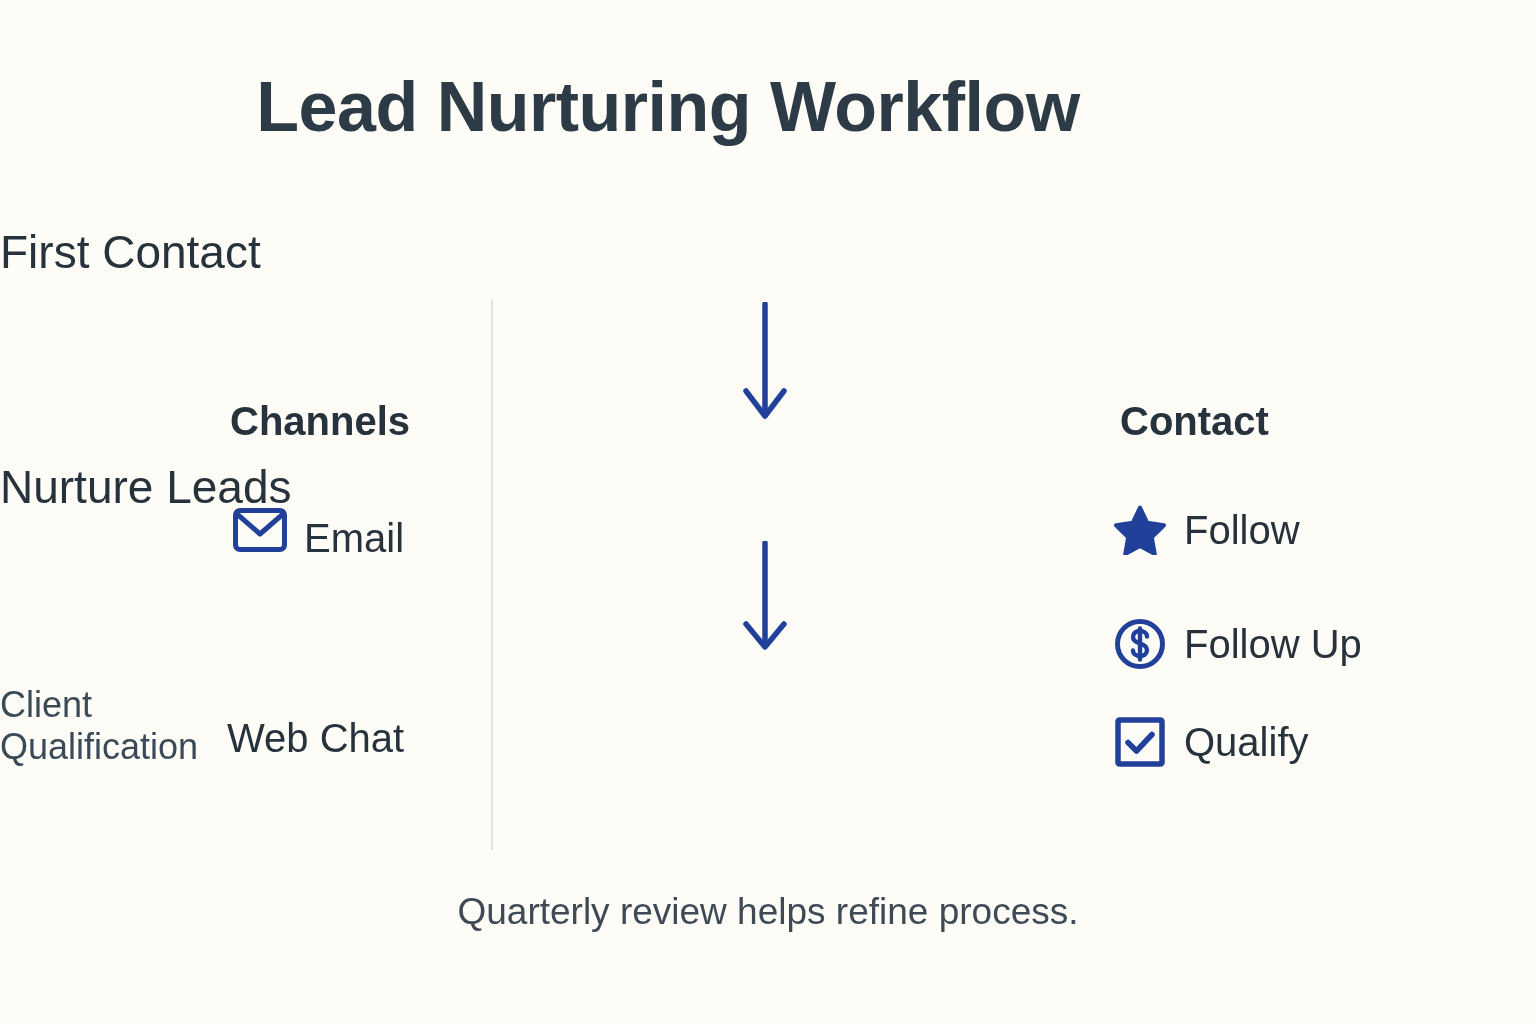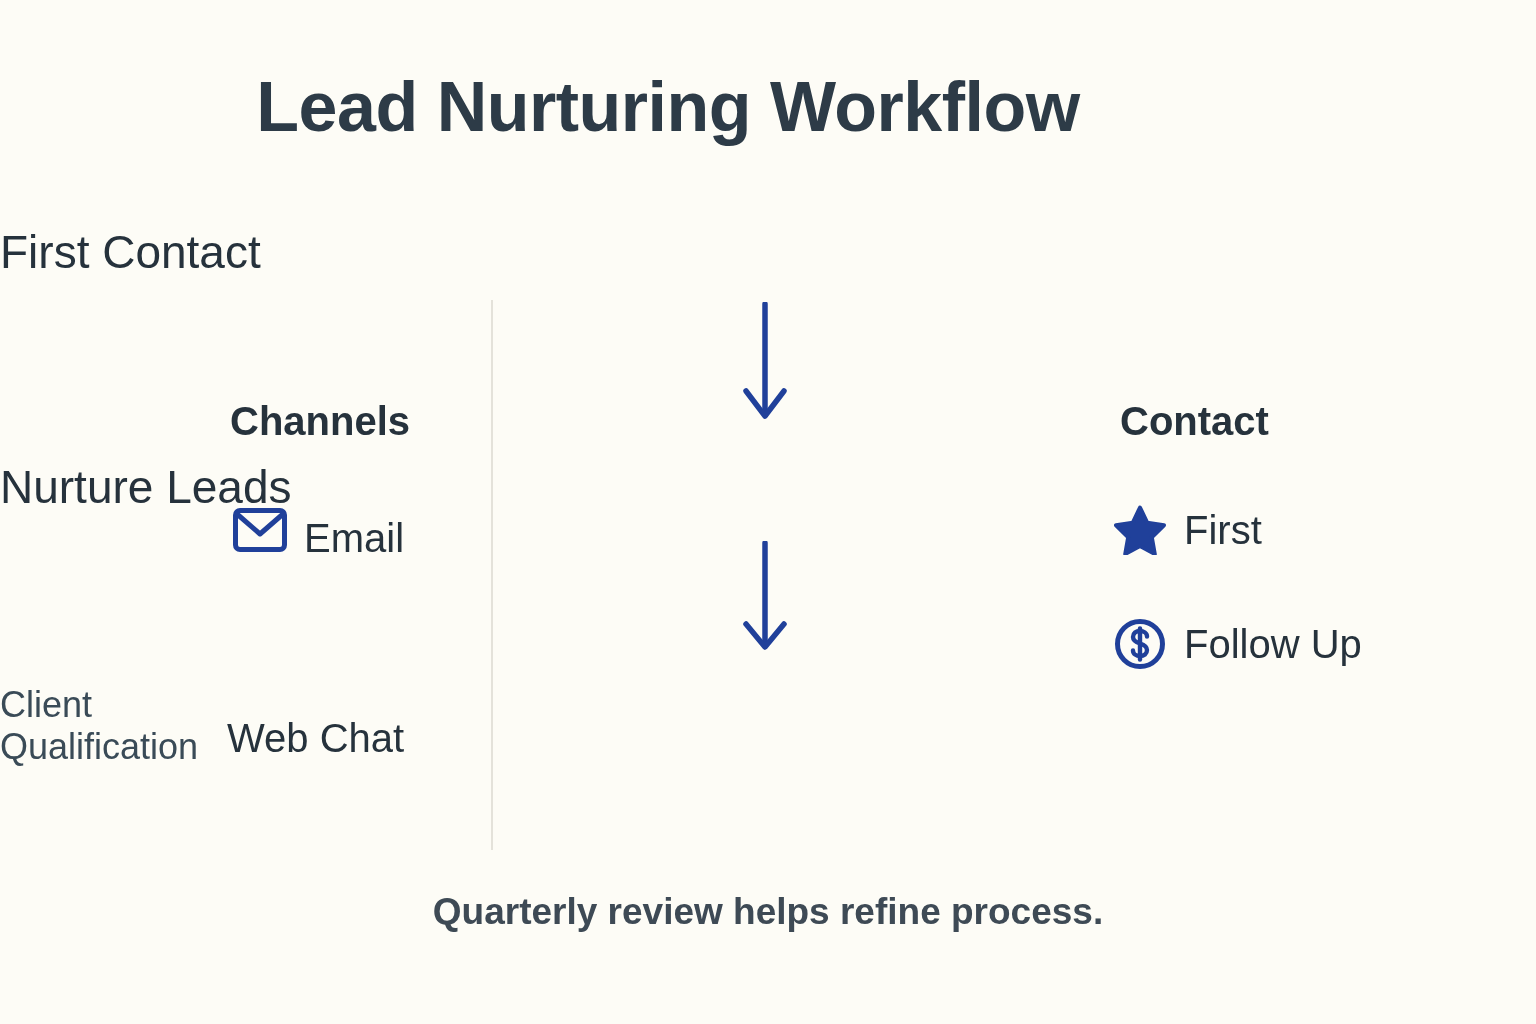--- a/index.html
+++ b/index.html
@@ -115,21 +115,21 @@
   .flow-arrow svg { display: block; width: 60px; height: 100%; }
 
   
   .footer {
     position: absolute;
     left: 0;
     top: 893px;
     width: 1536px;
     text-align: center;
     font-size: 37px;
-    font-weight: 700;
+    font-weight: 400;
     color: #3e4a55;
     line-height: 1;
     white-space: nowrap;
   }
 </style>
 </head>
 <body>
 
 <div id="canvas">
 
@@ -177,36 +177,45 @@
 
   <div class="col-header" id="actions-header">Contact</div>
 
   <div class="item-row" id="row-score">
     <span class="item-icon">
       <svg width="52" height="50" viewBox="0 0 52 50">
         <path d="M26 2.5 L33.3 17.8 L50 20.2 L37.8 32.2 L40.8 49 L26 41
                  L11.2 49 L14.2 32.2 L2 20.2 L18.7 17.8 Z" fill="#20409a" stroke="#20409a" stroke-width="4" stroke-linejoin="round"></path>
       </svg>
     </span>
-    <span class="item-label">First</span>
+    <span class="item-label">Follow</span>
   </div>
 
   <div class="item-row" id="row-followup">
     <span class="item-icon">
       <svg width="52" height="52" viewBox="0 0 52 52" fill="none">
         <circle cx="26" cy="26" r="22.5" stroke="#20409a" stroke-width="5" fill="none"></circle>
         <path d="M26 10.5 L26 41.5" stroke="#20409a" stroke-width="4.4" stroke-linecap="round"></path>
         <path d="M33 18.5
                  C 33 15 29.6 13 26 13
                  C 22 13 19 15.2 19 19
                  C 19 22.8 22.4 24.3 26 25.5
                  C 29.6 26.7 33 28.3 33 32
                  C 33 35.8 30 38 26 38
                  C 22.4 38 19 36 19 32.5" stroke="#20409a" stroke-width="4.4" fill="none" stroke-linecap="round" stroke-linejoin="round"></path>
       </svg>
     </span>
     <span class="item-label">Follow Up</span>
   </div>
 
+  <div class="item-row" id="row-qualify">
+    <span class="item-icon">
+      <svg width="50" height="50" viewBox="0 0 50 50" fill="none">
+        <rect x="3" y="3" width="44" height="44" rx="1.5" ry="1.5" stroke="#20409a" stroke-width="5.5" fill="none"></rect>
+        <path d="M13 25.5 L21.5 34 L37 17.5" stroke="#20409a" stroke-width="5.5" fill="none" stroke-linecap="round" stroke-linejoin="round"></path>
+      </svg>
+    </span>
+    <span class="item-label">Qualify</span>
+  </div>
 
   <div class="footer">Quarterly review helps refine process.</div>
 
 </div>
 
 </body></html>

